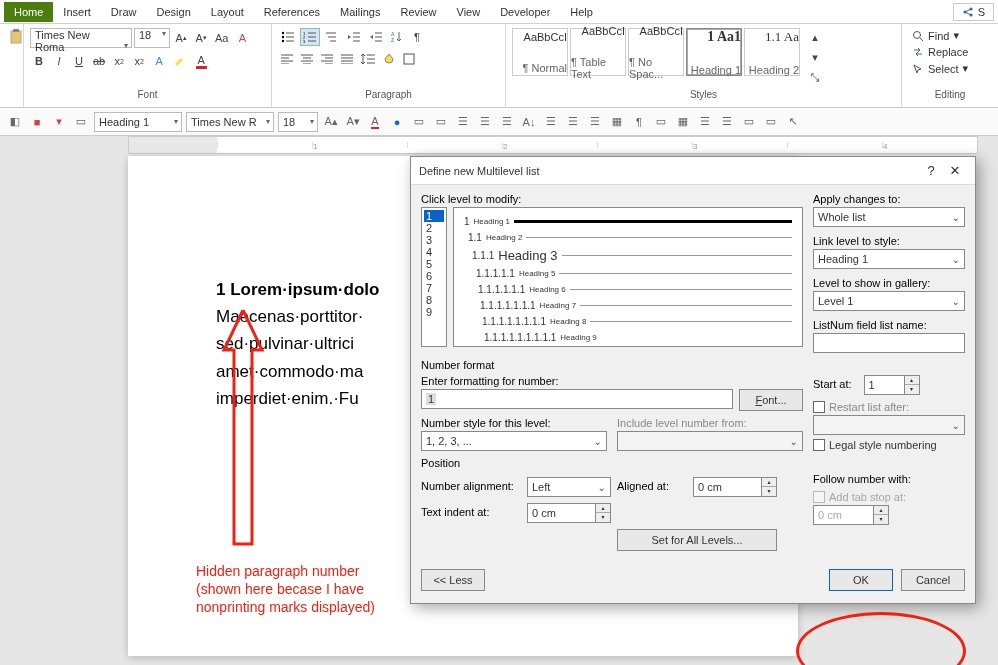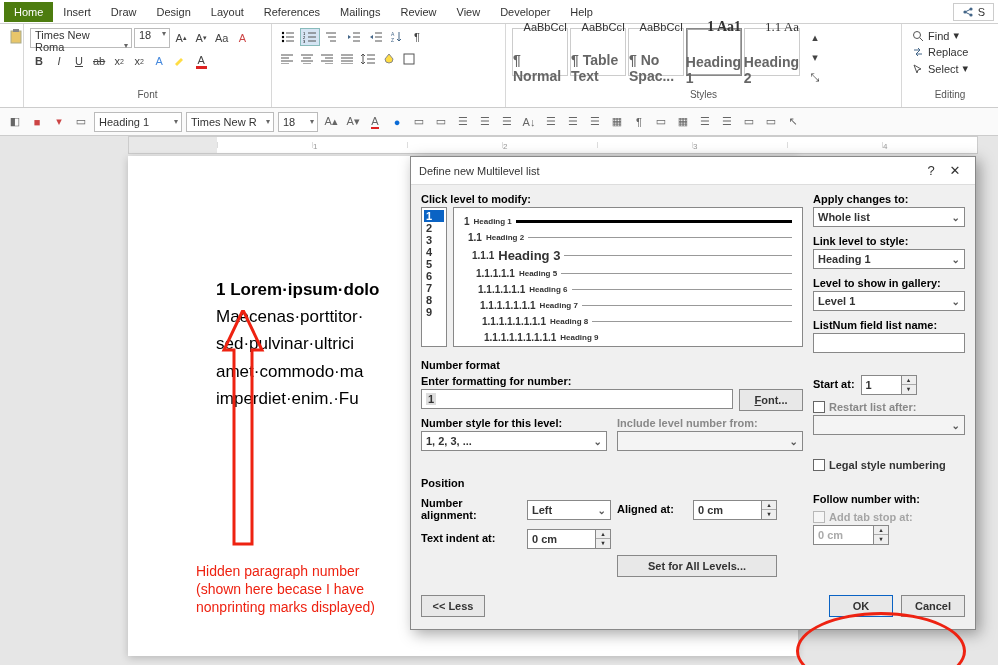--- a/index.html
+++ b/index.html
@@ -20,21 +20,21 @@
 .rcol { display: flex; flex-direction: column; gap: 2px; }
 .rrow { display: flex; gap: 2px; align-items: center; }
 .rbtn { min-width: 18px; height: 18px; display: inline-flex; align-items: center; justify-content: center; border: 1px solid transparent; padding: 0 2px; font-size: 11px; color: #444; }
 .rsel { height: 20px; font-size: 11px; border: 1px solid #bbb; background: #fff; padding: 0 14px 0 4px; position: relative; }
 .rsel::after { content: "▾"; position: absolute; right: 3px; font-size: 8px; color: #666; }
 
 .style-gallery { display: flex; gap: 2px; }
 .style-box { width: 56px; height: 48px; border: 1px solid #ccc; background: #fff; display: flex; flex-direction: column; align-items: flex-end; justify-content: center; font-size: 9px; }
 .style-box.sel { border: 1px solid #888; box-shadow: inset 0 0 0 1px #aaa; }
 .style-preview { font-size: 11px; color: #333; }
-.style-name { color: #666; font-size: 14px; margin-top: 19px; font-weight: bold; }
+.style-name { color: #666; font-size: 11px; margin-top: 19px; }
 
 .editing-col { display: flex; flex-direction: column; gap: 2px; }
 .editing-item { display: flex; align-items: center; gap: 4px; padding: 1px 4px; font-size: 11px; }
 
 
 .toolbar2 { background: #fafafa; height: 28px; display: flex; align-items: center; gap: 4px; padding: 0 6px; border-bottom: 1px solid #ccc; overflow: hidden; }
 .tb2-sel { border: 1px solid #bbb; background: #fff; height: 20px; padding: 0 14px 0 4px; font-size: 11px; display: flex; align-items: center; position: relative; }
 .tb2-sel::after { content: "▾"; position: absolute; right: 3px; font-size: 8px; color: #666; }
 .tb2-icon { width: 18px; height: 18px; display: inline-flex; align-items: center; justify-content: center; color: #666; }
 
@@ -52,21 +52,21 @@
 
 .anno-arrow { position: absolute; left: 220px; top: 310px; width: 46px; height: 240px; z-index: 5; }
 .anno-text { position: absolute; left: 196px; top: 562px; width: 200px; color: #e21; font-size: 14px; font-family: "Segoe UI", sans-serif; line-height: 1.3; }
 .anno-ellipse { position: absolute; border: 3px solid #e21; border-radius: 50%; width: 170px; height: 78px; pointer-events: none; z-index: 40; }
 
 
 .dialog { position: absolute; left: 410px; top: 156px; width: 566px; background: #f0f0f0; border: 1px solid #888; box-shadow: 4px 4px 14px rgba(0,0,0,.35); z-index: 30; font-size: 11px; }
 .dlg-title { display: flex; align-items: center; padding: 6px 8px; background: #fff; border-bottom: 1px solid #ddd; }
 .dlg-title .t { flex: 1; font-weight: normal; }
 .dlg-close { width: 24px; text-align: center; font-size: 13px; }
-.dlg-body { padding: 8px 10px 12px 10px; font-weight: bold; }
+.dlg-body { padding: 8px 10px 12px 10px; }
 .dlg-row { display: flex; gap: 10px; }
 .dlabel { color: #000; margin-bottom: 2px; }
 .level-list { border: 1px solid #888; background: #fff; width: 26px; height: 140px; font-size: 11px; padding: 2px; }
 .level-list .lv { padding: 0 2px; }
 .level-list .lv.sel { background: #0a63c4; color: #fff; }
 .preview-box { border: 1px solid #888; background: #fff; flex: 1; height: 140px; padding: 8px 10px; overflow: hidden; }
 .pv-line { display: flex; align-items: center; gap: 4px; margin-bottom: 5px; font-size: 10px; }
 .pv-line .bar { flex: 1; height: 1px; background: #999; }
 .pv-line.h1 .bar { height: 3px; background: #000; }
 .dright { width: 152px; }
@@ -242,20 +242,21 @@
               </svg>
             </div>
         <div class="rbtn">
               <svg width="12" height="12">
                 <rect x="1" y="1" width="10" height="10" fill="none" stroke="#555"></rect>
               </svg>
             </div>
       </div>
     </div>
       </div>
+    <div class="group-label">Paragraph</div>
   </div>
 
   <div class="group" style="flex:1">
     <div class="group-body">
       <div class="style-gallery">
         <div class="style-box">
             <div class="style-preview">AaBbCcI</div>
             <div class="style-name">¶ Normal</div>
           </div>
         <div class="style-box">
@@ -463,36 +464,36 @@
             <div class="dlabel">Number style for this level:</div>
             <div class="dsel">1, 2, 3, ...</div>
           </div>
           <div style="flex:1">
             <div class="dlabel" style="color:#888">Include level number from:</div>
             <div class="dsel" style="color:#aaa;background:#f4f4f4"></div>
           </div>
         </div>
       </div>
       <div class="dright">
-        <div style="display:flex;gap:6px;align-items:center">
+        <div style="display:flex;gap:12px;align-items:center">
           <div class="dlabel">Start at:</div>
           <div class="spin" style="width:56px">
               <div class="dinput">1</div>
               <div class="spin-btns">
                 <span>▴</span>
                 <span>▾</span>
               </div>
             </div>
         </div>
         <div class="dcheck" style="margin-top:6px">
             <span class="box"></span>
             <span style="color:#888">Restart list after:</span>
           </div>
         <div class="dsel" style="margin-top:2px;color:#aaa;background:#f4f4f4"></div>
-        <div class="dcheck" style="margin-top:24px">
+        <div class="dcheck" style="margin-top:4px">
             <span class="box"></span>
             <span>Legal style numbering</span>
           </div>
       </div>
     </div>
 
     <div class="fieldset-label">Position</div>
     <div class="dlg-row">
       <div style="flex:1">
         <div class="grid2">

